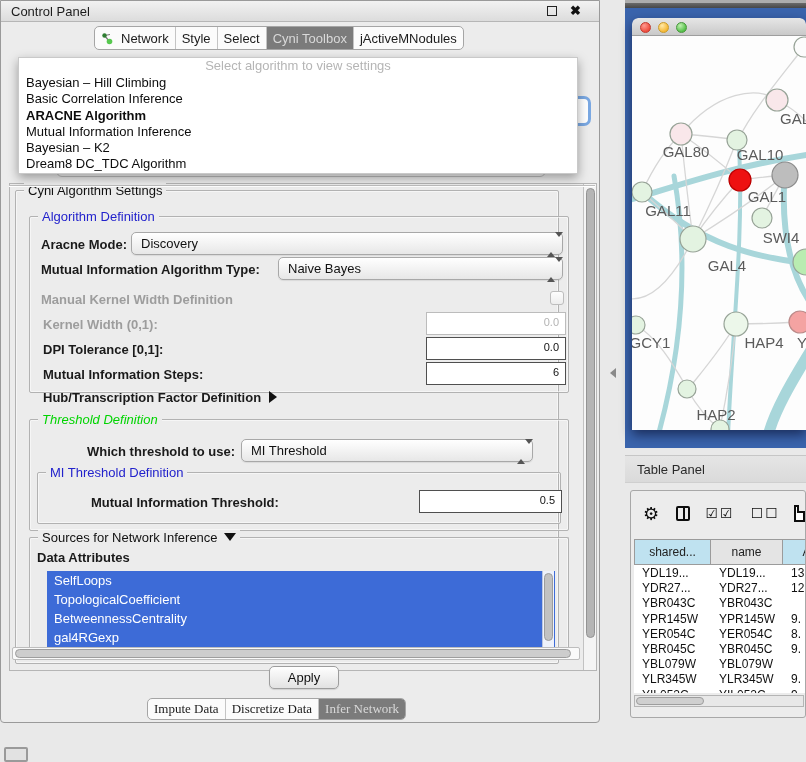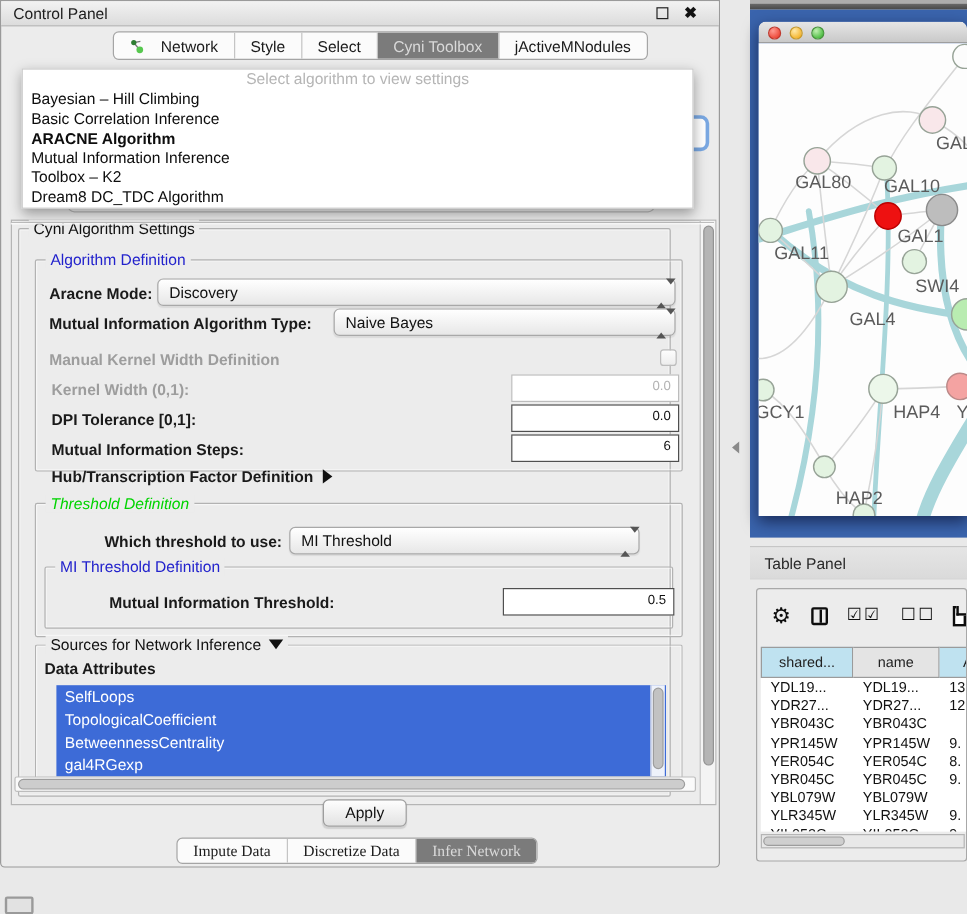--- a/index.html
+++ b/index.html
@@ -13,21 +13,21 @@
   .cp-titlebar { position:absolute; left:0; top:0; width:100%; height:21px;
         background:linear-gradient(#f2f2f2,#dcdcdc); border-bottom:1px solid #b6b6b6;
         display:flex; align-items:center; }
   .cp-title { font-size:13px; color:#1c1c1c; padding-left:10px; }
   .cp-float { position:absolute; right:42px; top:5px; width:10px; height:10px; border:1.6px solid #222; }
   .cp-close { position:absolute; right:18px; top:2px; font-size:13px; font-weight:bold; color:#111; }
 
   
   .seg { position:absolute; display:flex; background:#fbfbfb; border:1px solid #a5a5a5;
          border-radius:5px; overflow:hidden; height:24px; }
-  .seg .tab { display:flex; align-items:center; gap:14px; padding:0 13px; font-size:13px;
+  .seg .tab { display:flex; align-items:center; gap:8px; padding:0 6px; font-size:13px;
          color:#1b1b1b; border-right:1px solid #c4c4c4; white-space:nowrap; }
   .seg .tab:last-child { border-right:none;text-align:center; }
   .seg .tab.sel { background:#7b7b7b; color:#d9d9d9; }
 
   
   .grp { position:absolute; border:1px solid #b2b2b2; border-radius:2px;
          box-shadow:inset 0 0 0 1px rgba(255,255,255,.55); }
   .grp > .legend { position:absolute; top:-8px; left:8px; background:#ececec; padding:0 4px;
          font-size:13px; color:#111; white-space:nowrap; }
   .legend.blue { color:#2222cc; }
@@ -271,21 +271,21 @@
       </div>
   </div>
 
   <div class="popup">
     <div class="ph">Select algorithm to view settings</div>
     <div id="algo-list">
         <div class="item">Bayesian – Hill Climbing</div>
         <div class="item">Basic Correlation Inference</div>
         <div class="item sel">ARACNE Algorithm</div>
         <div class="item">Mutual Information Inference</div>
-        <div class="item">Toolbox – K2</div>
+        <div class="item">Bayesian – K2</div>
         <div class="item">Dream8 DC_TDC Algorithm</div>
       </div>
   </div>
 
   <div class="divider-arrow"></div>
   <div class="mini-dock"></div>
 
   <div class="net-topstrip1"></div>
   <div class="net-topstrip2"></div>
   <div class="net-frame">

